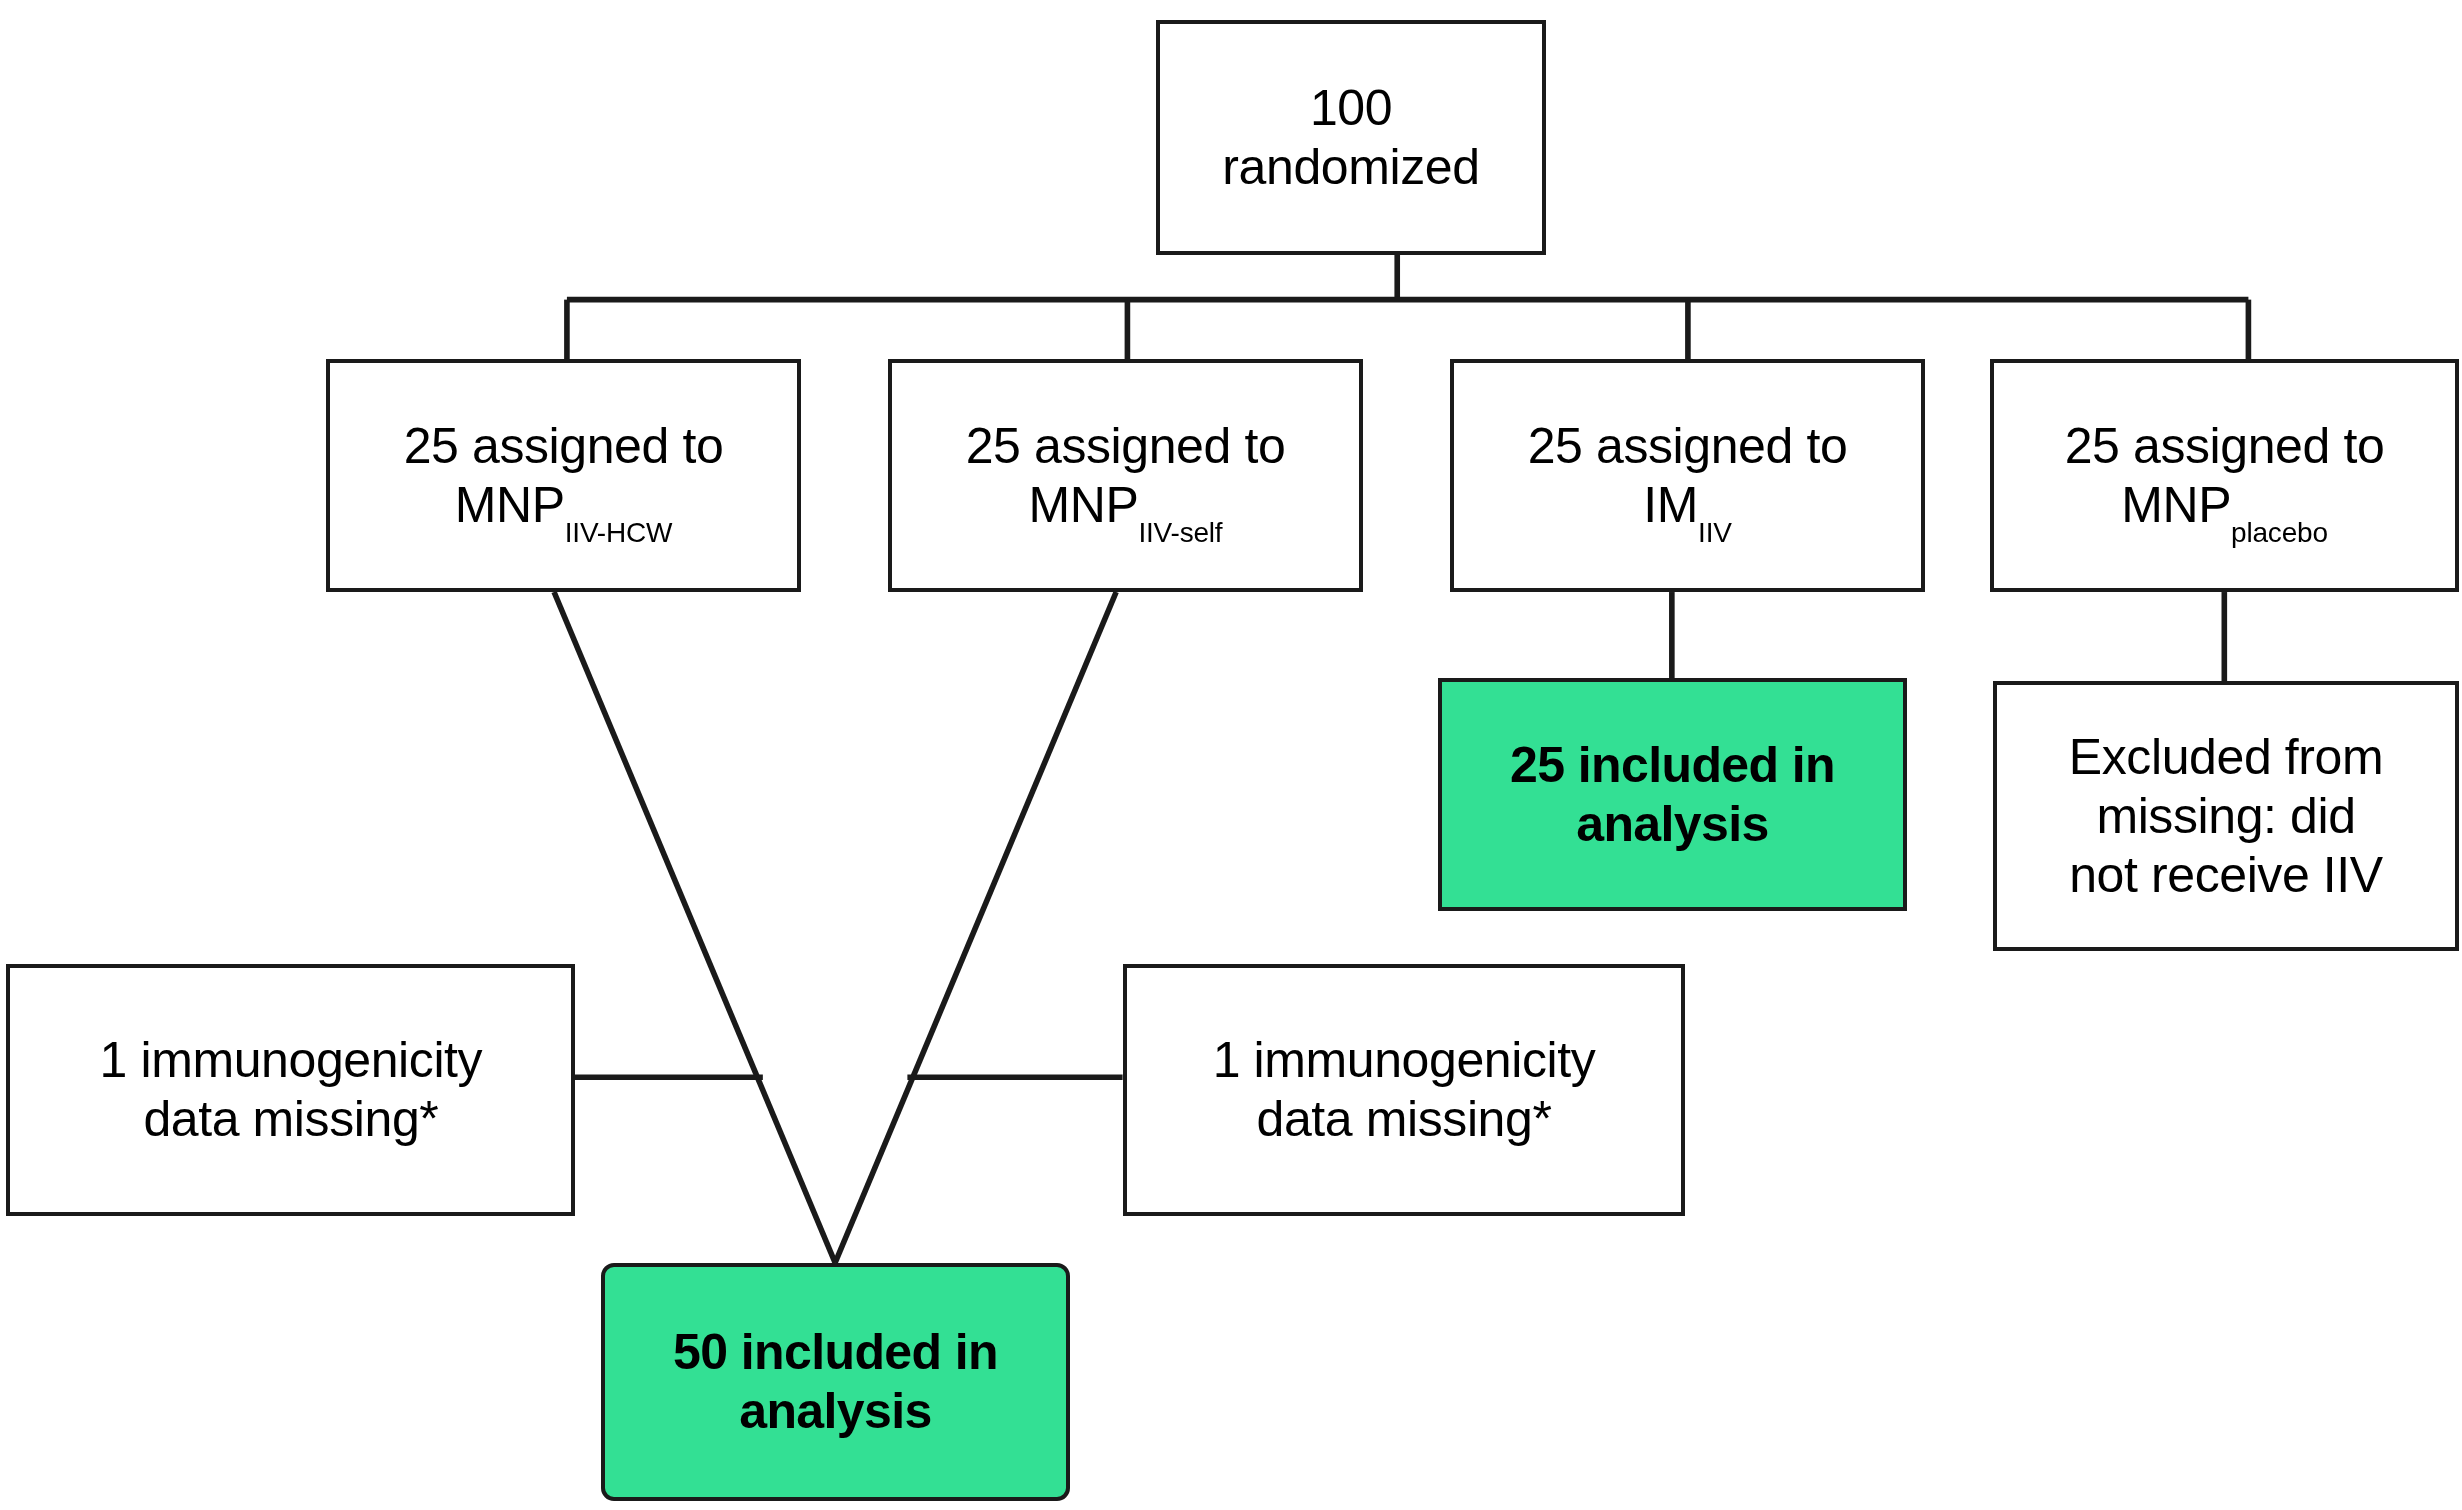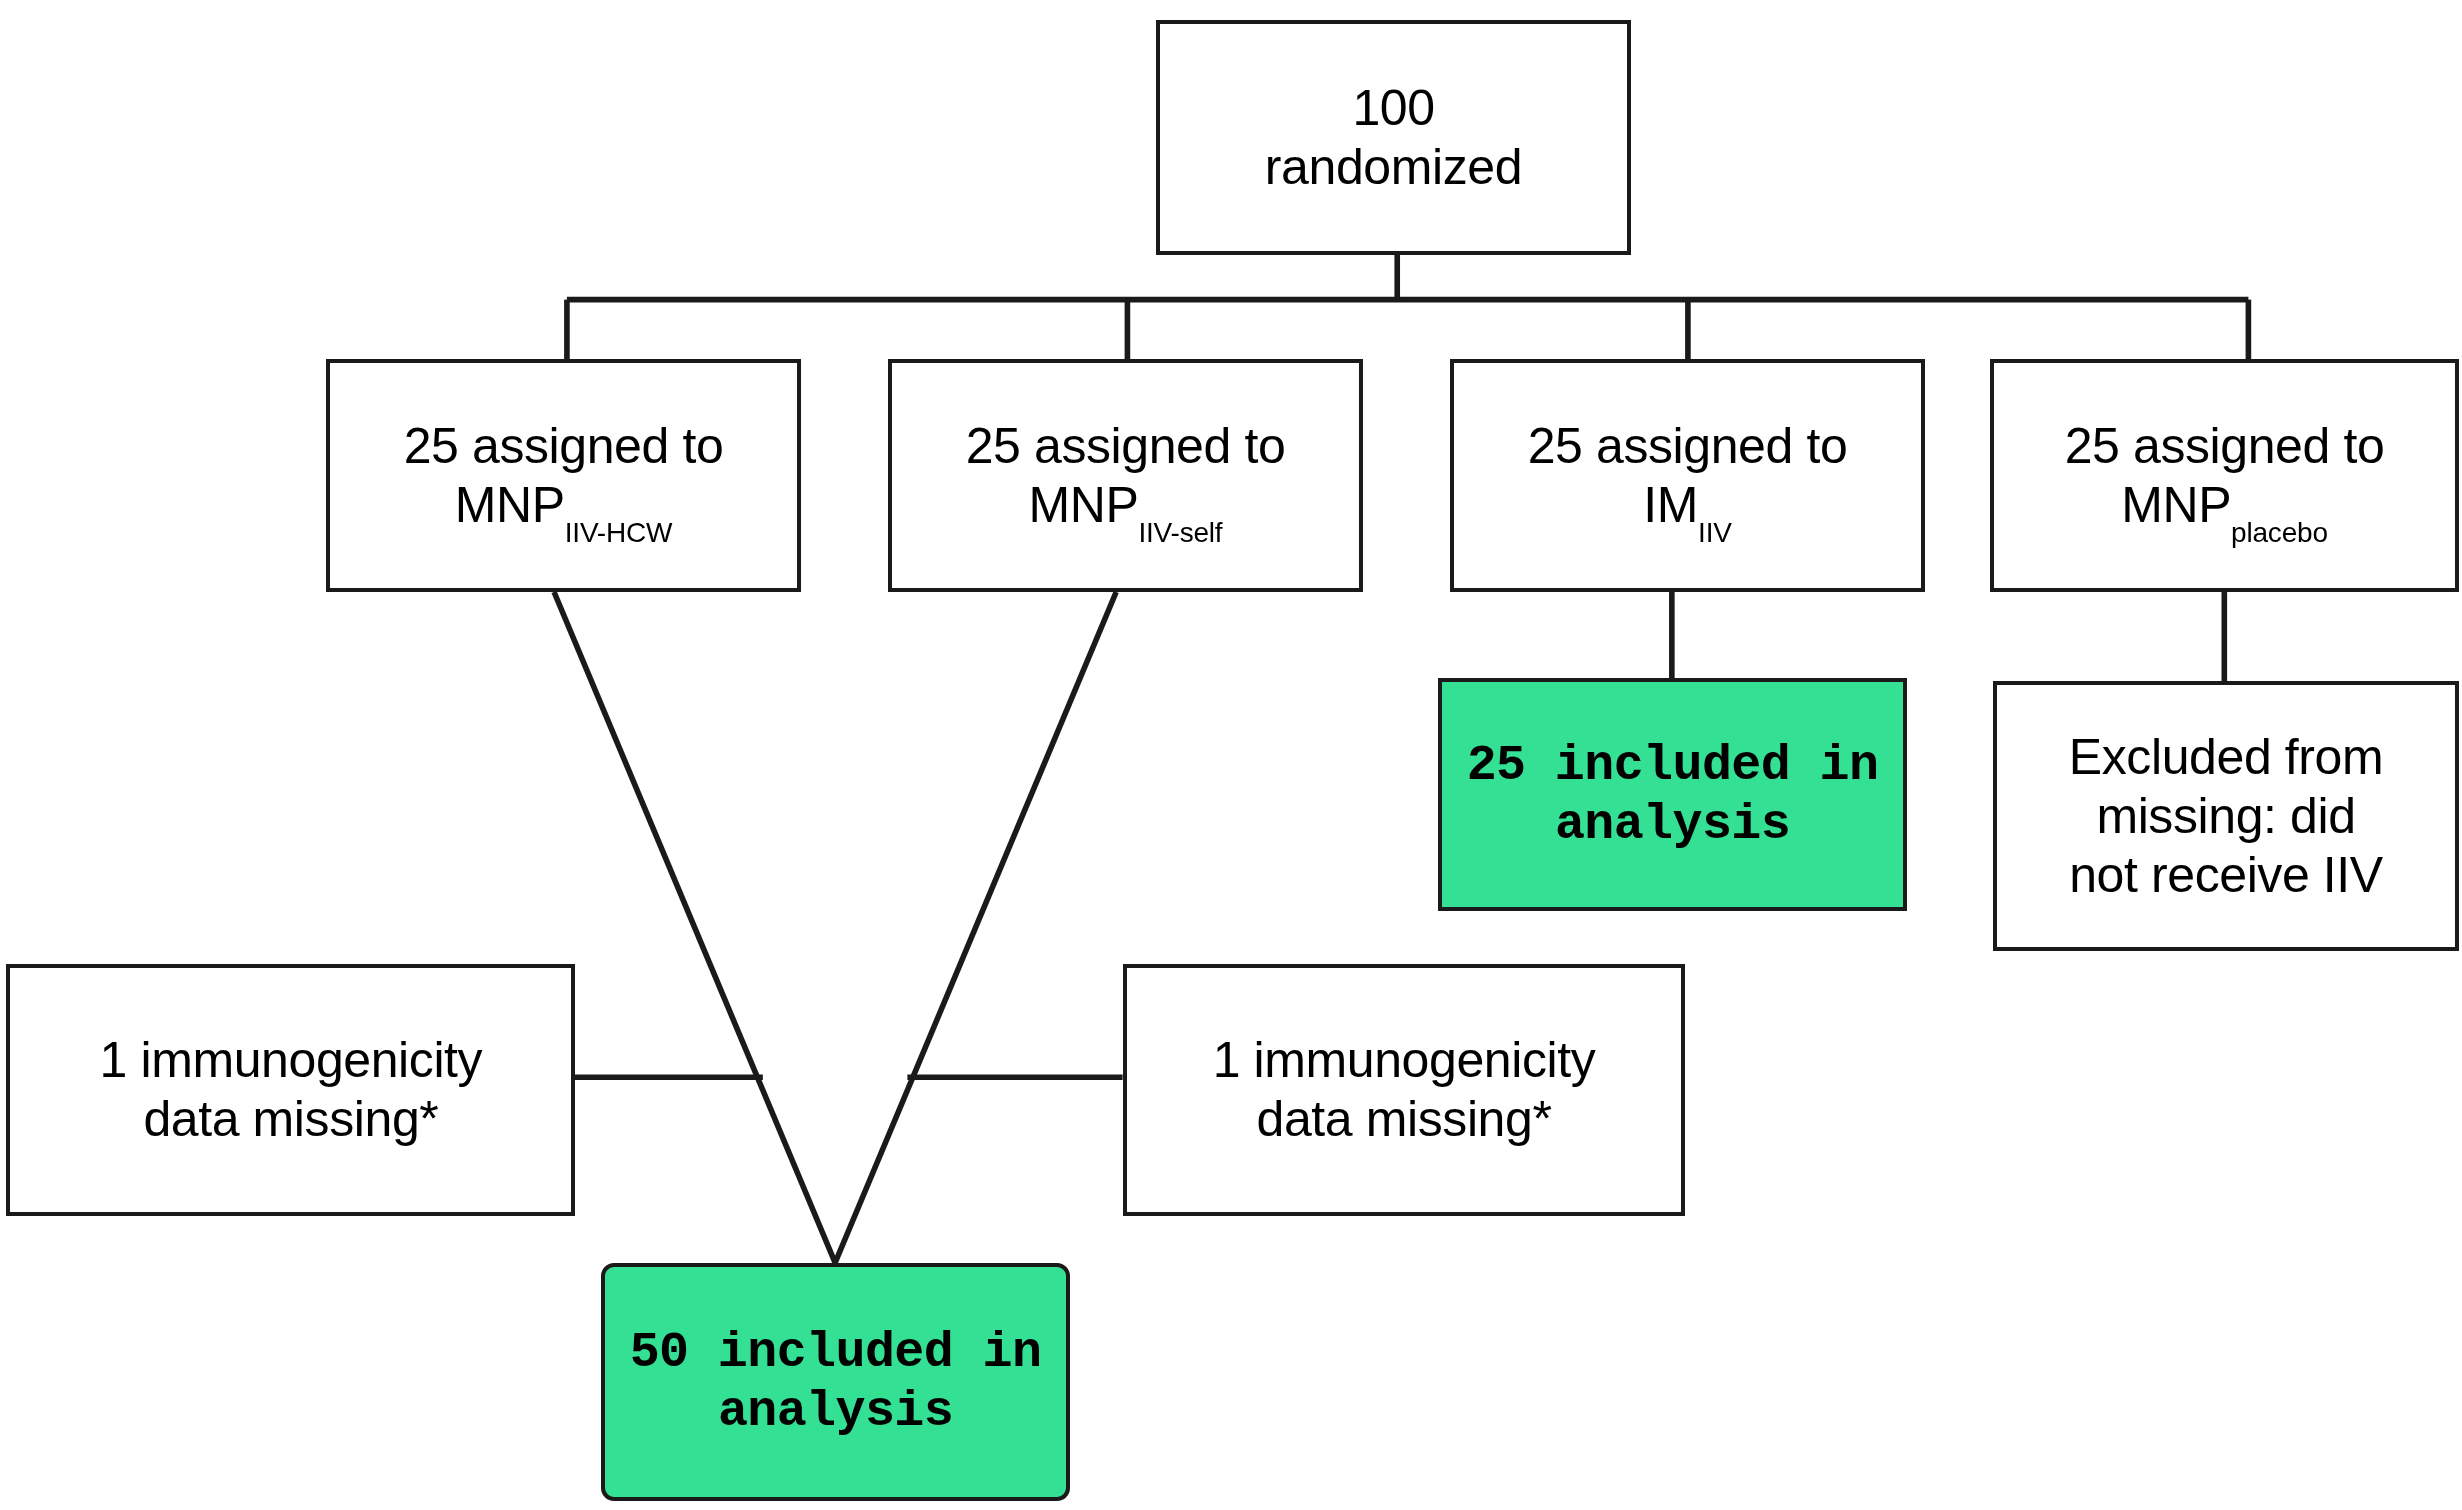--- a/index.html
+++ b/index.html
@@ -39,36 +39,35 @@
     display: block;
     width: 100%;
     padding: 0 11.2px;
     box-sizing: border-box;
     font-size: 50px;
     line-height: 1.18;
     letter-spacing: -0.4px;
   }
   .node.green {
     background: #33E094;
-    font-family: Liberation Mono, monospace;
   }
   .node.green .txt {
     font-weight: bold;
     letter-spacing: -0.6px;
   }
   .node .sub {
     font-size: 28px;
     vertical-align: baseline;
     position: relative;
     top: 20px;
     letter-spacing: -0.2px;
   }
 
   
-  #node-root        { left:1156px; top:20px;   width:475px;  height:235px; }
+  #node-root        { left:1156px; top:20px;   width:390px;  height:235px; }
   #node-mnp-hcw     { left:326px;  top:359px;  width:475px;  height:233px; }
   #node-mnp-self    { left:888px; top:359px;  width:475px;  height:233px; }
   #node-im-iiv      { left:1450px; top:359px;  width:475px;  height:233px; }
   #node-mnp-placebo { left:1990px; top:359px;  width:469px;  height:233px; }
   #node-incl-25     { left:1438px; top:678px;  width:469px;  height:233px; }
   #node-excluded    { left:1993px; top:681px;  width:466px;  height:270px; }
   #node-missing-l   { left:6.4px;    top:964px; width:569px;  height:252px; }
   #node-missing-r   { left:1123px; top:964px; width:562px;  height:252px; }
   #node-incl-50     { left:601px;  top:1263px; width:469px;  height:238px;border-radius:13px; }
 </style>

